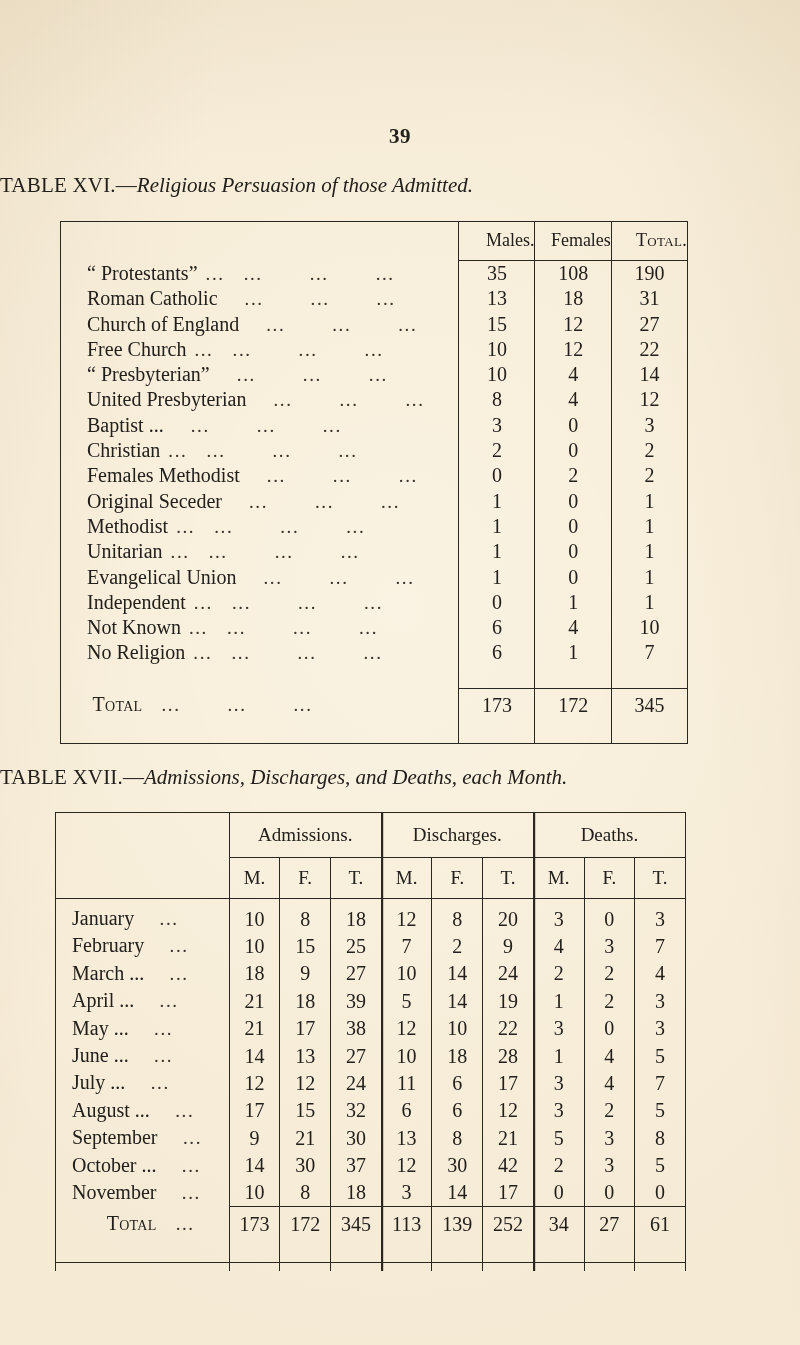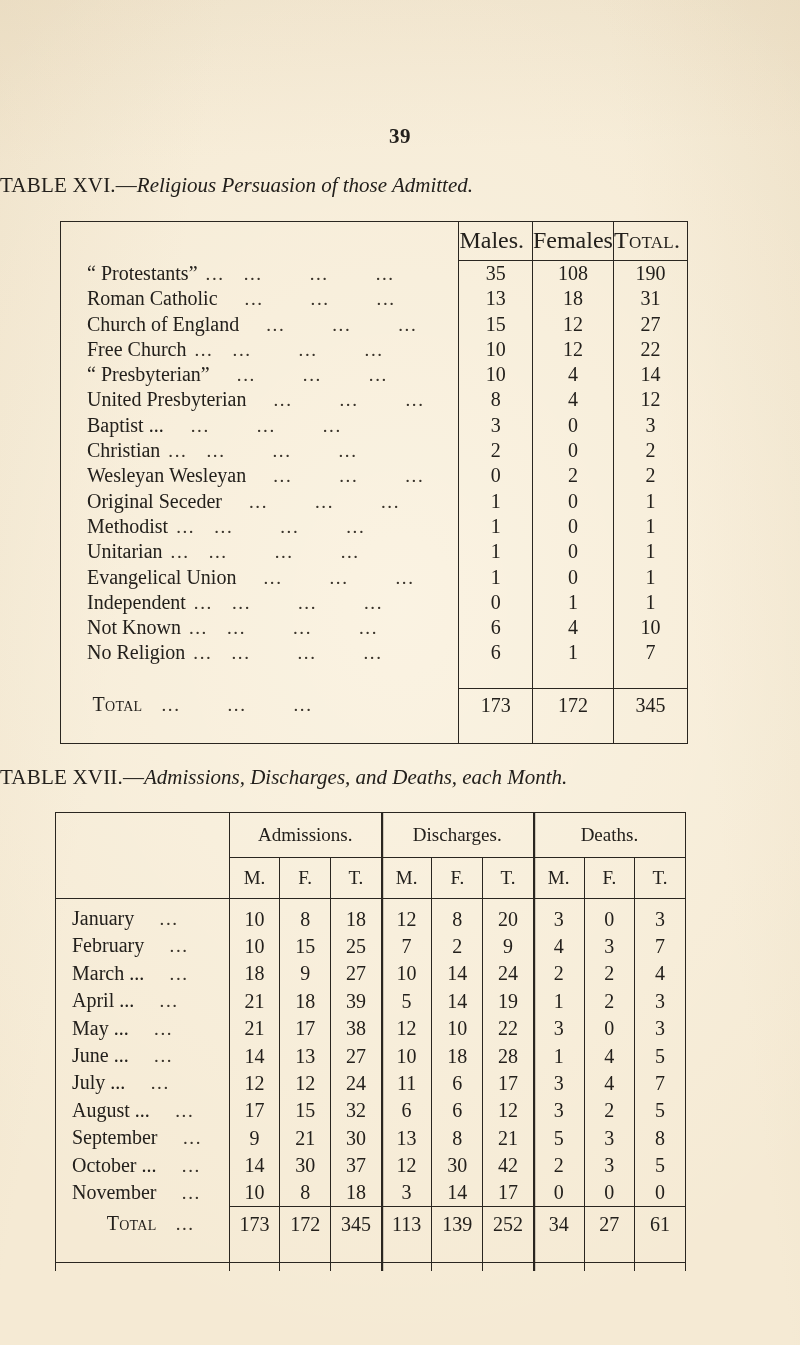--- a/index.html
+++ b/index.html
@@ -92,22 +92,22 @@
   }
   #table-16 {
     width: 628px;
     border-top: 1.6px solid #2a2620;
     border-bottom: 1.6px solid #2a2620;
     border-left: 1.2px solid #2a2620;
     border-right: 1.2px solid #2a2620;
   }
   #table-16 .hcell {
     height: 36px;
-    text-align: left;
-    font-size: 24px;
+    text-align: right;
+    font-size: 18px;
     border-left: 1.2px solid #2a2620;
     border-bottom: 1.4px solid #2a2620;
     padding-bottom: 2px;
   }
   #table-16 .hspacer {
     border-bottom: none;
   }
   #table-16 td.labelcell {
     padding-left: 26px;
     padding-right: 6px;
@@ -295,21 +295,21 @@
       </tr>
 
       <tr>
         <td class="labelcell"><span>Christian</span><span class="lbl-dots dots">...</span><span class="dotcol dots">&nbsp;&nbsp;&nbsp;...</span><span class="dotcol dots">&nbsp;&nbsp;&nbsp;...</span><span class="dotcol dots">&nbsp;&nbsp;&nbsp;...</span></td>
         <td class="num">2</td>
         <td class="num">0</td>
         <td class="num">2</td>
       </tr>
 
       <tr>
-        <td class="labelcell"><span>Wesleyan Wesleyan</span><span class="lbl-dots dots"></span><span class="dotcol dots">&nbsp;&nbsp;&nbsp;...</span><span class="dotcol dots">&nbsp;&nbsp;&nbsp;...</span><span class="dotcol dots">&nbsp;&nbsp;&nbsp;...</span></td>
+        <td class="labelcell"><span>Females Methodist</span><span class="lbl-dots dots"></span><span class="dotcol dots">&nbsp;&nbsp;&nbsp;...</span><span class="dotcol dots">&nbsp;&nbsp;&nbsp;...</span><span class="dotcol dots">&nbsp;&nbsp;&nbsp;...</span></td>
         <td class="num">0</td>
         <td class="num">2</td>
         <td class="num">2</td>
       </tr>
 
       <tr>
         <td class="labelcell"><span>Original Seceder</span><span class="lbl-dots dots"></span><span class="dotcol dots">&nbsp;&nbsp;&nbsp;...</span><span class="dotcol dots">&nbsp;&nbsp;&nbsp;...</span><span class="dotcol dots">&nbsp;&nbsp;&nbsp;...</span></td>
         <td class="num">1</td>
         <td class="num">0</td>
         <td class="num">1</td>

